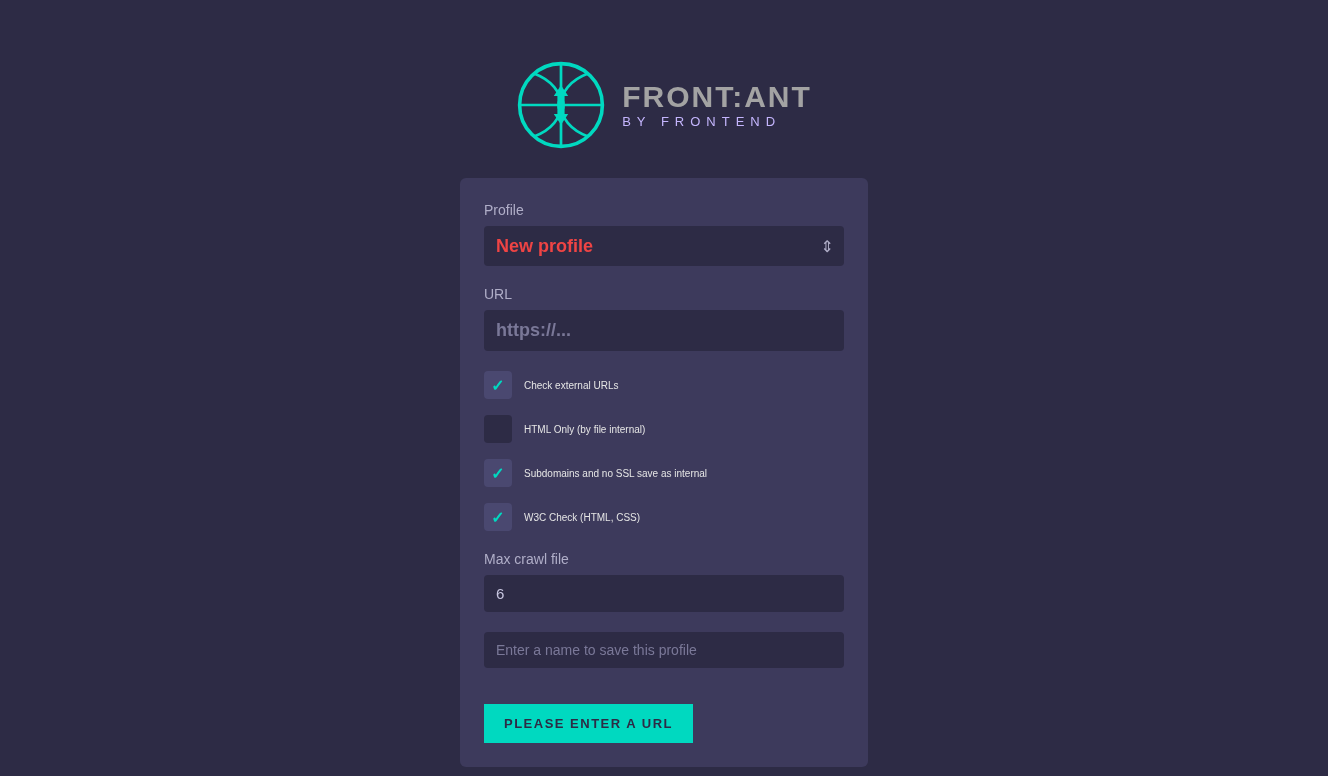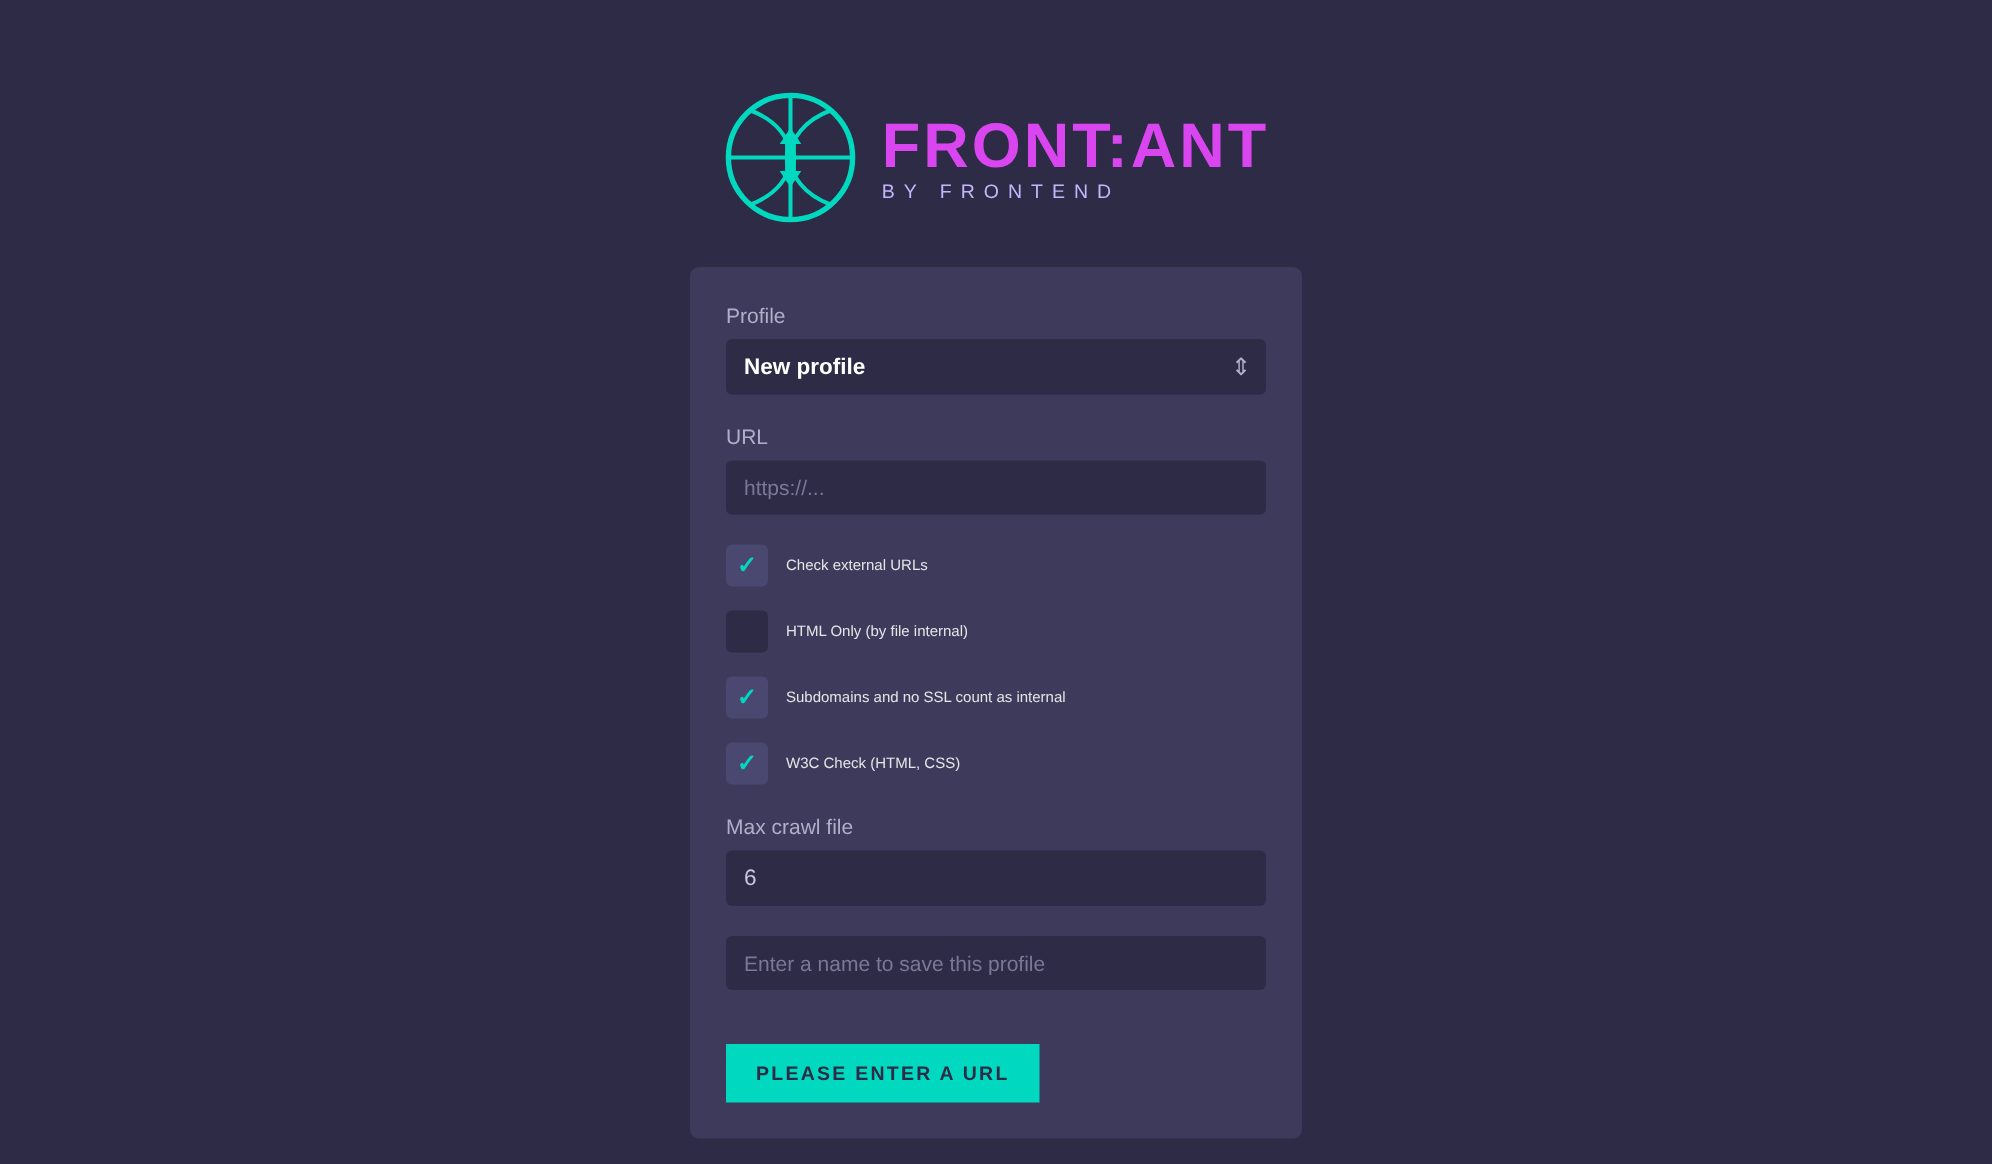--- a/index.html
+++ b/index.html
@@ -33,23 +33,23 @@
       margin-right: 16px;
     }
 
     .logo-text {
       display: flex;
       flex-direction: column;
       justify-content: center;
     }
 
     .logo-title {
-      font-size: 42px;
-      font-weight: bold;
-      color: #d946ef;
+      font-size: 30px;
+      font-weight: bold;
+      color: #a3a3a3;
       letter-spacing: 2px;
       line-height: 1;
     }
 
     .logo-subtitle {
       font-size: 13px;
       color: #c4b5fd;
       letter-spacing: 6px;
       margin-top: 2px;
     }
@@ -72,25 +72,25 @@
       margin-bottom: 20px;
     }
 
     .select-wrapper {
       position: relative;
     }
 
     .profile-select {
       width: 100%;
       background-color: #2d2b45;
-      color: #ffffff;
+      color: #ef4444;
       border: none;
       border-radius: 4px;
       padding: 10px 36px 10px 12px;
-      font-size: 15px;
+      font-size: 18px;
       font-weight: bold;
       appearance: none;
       -webkit-appearance: none;
       cursor: pointer;
       outline: none;
     }
 
     .select-arrow {
       position: absolute;
       right: 10px;
@@ -101,22 +101,23 @@
       font-size: 16px;
     }
 
     .url-input {
       width: 100%;
       background-color: #2d2b45;
       color: #d946ef;
       border: none;
       border-radius: 4px;
       padding: 10px 12px;
-      font-size: 14px;
-      outline: none;
+      font-size: 18px;
+      outline: none;
+      font-weight: bold;
     }
 
     .url-input::placeholder {
       color: #7a7898;
     }
 
     .checkbox-group {
       display: flex;
       flex-direction: column;
       gap: 16px;
@@ -251,21 +252,21 @@
     <div class="checkbox-item">
       <div class="checkbox-box">
       </div>
       <span class="checkbox-label">HTML Only (by file internal)</span>
     </div>
 
     <div class="checkbox-item">
       <div class="checkbox-box checked">
         <span class="checkmark">✓</span>
       </div>
-      <span class="checkbox-label">Subdomains and no SSL count as internal</span>
+      <span class="checkbox-label">Subdomains and no SSL save as internal</span>
     </div>
 
     <div class="checkbox-item">
       <div class="checkbox-box checked">
         <span class="checkmark">✓</span>
       </div>
       <span class="checkbox-label">W3C Check (HTML, CSS)</span>
     </div>
 
   </div>

